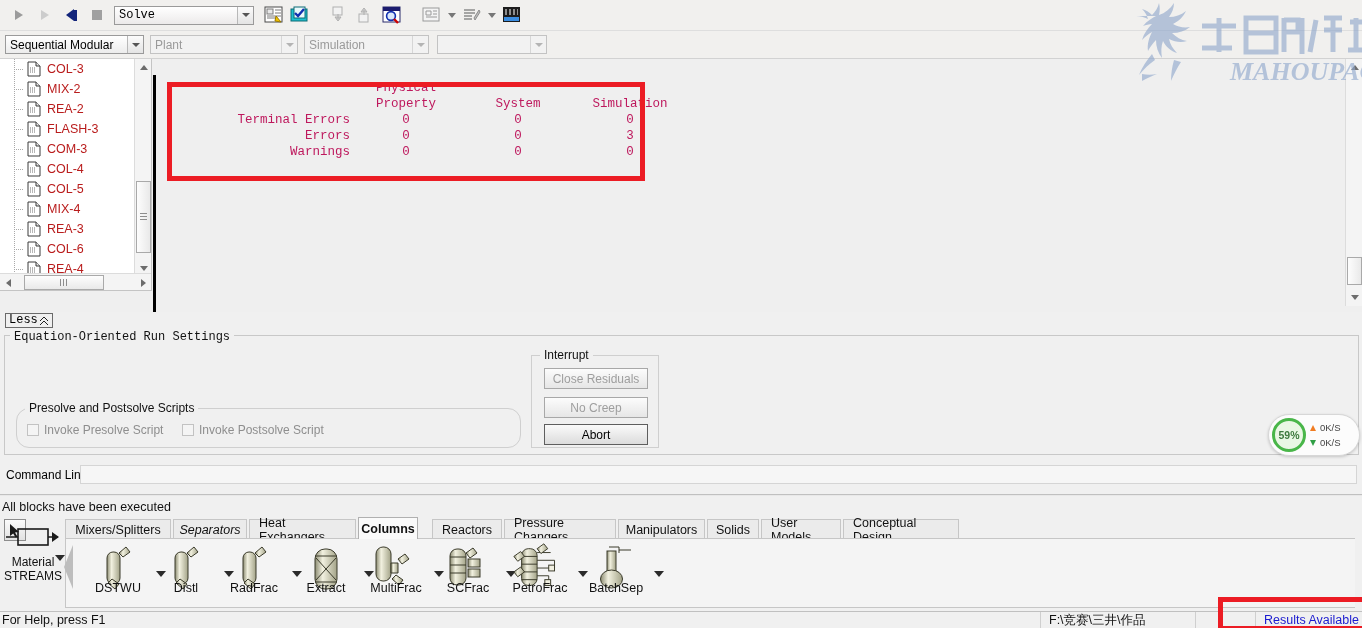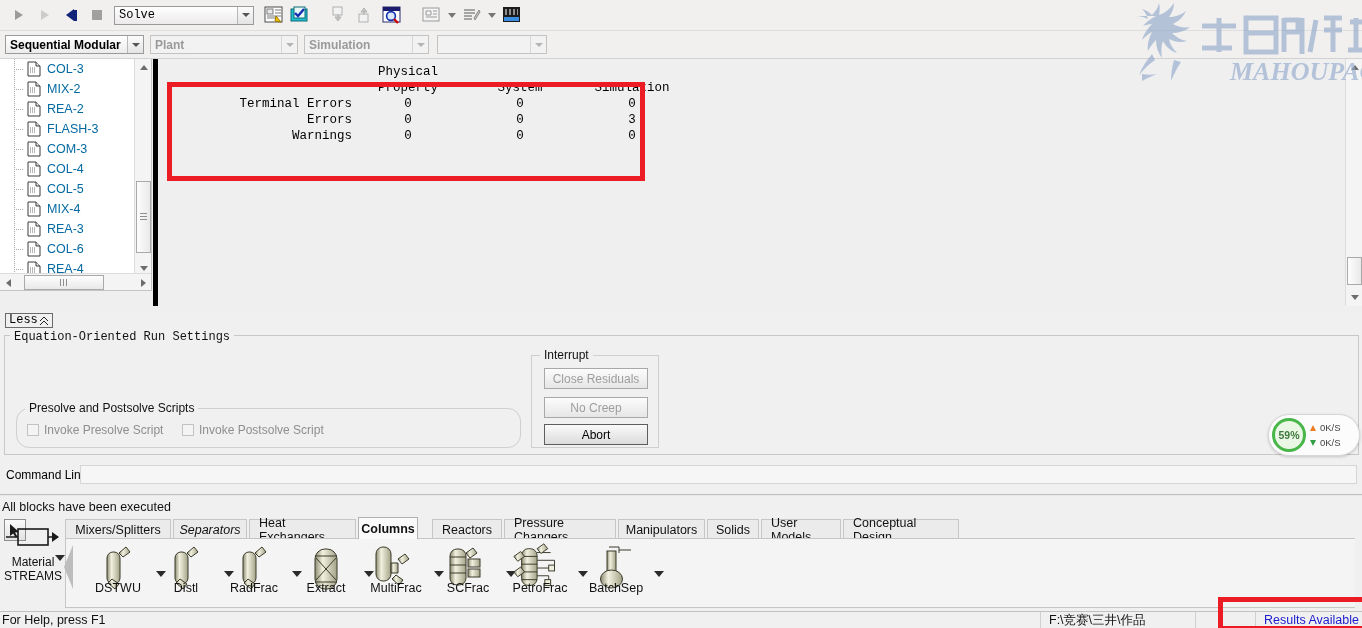--- a/index.html
+++ b/index.html
@@ -55,21 +55,21 @@
   .combo.disabled .arr i { border-top-color: #b4b4b4; }
 
   #solveCombo { width: 140px; margin-left: 4px; background: linear-gradient(#ffffff,#eceaea); }
 
   
   #toolbar2 {
     position: absolute; left: 0; top: 31px; width: 1362px; height: 28px;
     background: #f1f0ee; border-bottom: 1px solid #d2d2d2;
     display: flex; align-items: center; padding-left: 5px; gap: 6px;
   }
-  #toolbar2 .combo { font-family: "Liberation Sans", sans-serif; font-weight: bold; }
+  #toolbar2 .combo { font-family: "Liberation Sans", sans-serif; }
 
   
   #content { position: absolute; left: 0; top: 59px; width: 1362px; height: 253px; background: #efefef; }
 
   
   #treepanel {
     position: absolute; left: 0; top: 0; width: 152px; height: 232px;
     background: #fff; border: 1px solid #c4c4c4; border-left: 0; border-top: 0;
     overflow: hidden;
   }
@@ -80,21 +80,21 @@
   }
   .trow .dots::before {
     content: ""; position: absolute; left: 0; top: 0; bottom: 0; width: 1px;
     background: repeating-linear-gradient(to bottom,#a9a9a9 0 1px,transparent 1px 2px);
   }
   .trow .dots::after {
     content: ""; position: absolute; left: 0; top: 10px; width: 9px; height: 1px;
     background: repeating-linear-gradient(to right,#a9a9a9 0 1px,transparent 1px 2px);
   }
   .fileicn { width: 14px; height: 16px; margin-right: 6px; position: relative; flex: 0 0 auto; }
-  .trow .lbl { font-size: 12.5px; color: #0369a1; }
+  .trow .lbl { font-size: 12.5px; color: #b91c1c; }
 
   
   .vsb { position: absolute; width: 17px; background: #f4f4f4; border-left: 1px solid #dcdcdc; }
   .vsb .ar { width: 17px; height: 17px; display: flex; align-items: center; justify-content: center; background: #f4f4f4; }
   .vsb .ar i.up { width:0;height:0;border-bottom:5px solid #6d6d6d;border-left:4px solid transparent;border-right:4px solid transparent; }
   .vsb .ar i.dn { width:0;height:0;border-top:5px solid #6d6d6d;border-left:4px solid transparent;border-right:4px solid transparent; }
   .vsb .thumb {
     position: absolute; left: 1px; width: 15px;
     background: linear-gradient(to right,#fdfdfd,#e9e9e9);
     border: 1px solid #a9a9a9;
@@ -105,23 +105,23 @@
   .hsb { position: absolute; height: 17px; background: #f4f4f4; border-top: 1px solid #dcdcdc; }
   .hsb .ar { width: 17px; height: 17px; display: flex; align-items: center; justify-content: center; float: left; }
   .hsb .ar i.lf { width:0;height:0;border-right:5px solid #6d6d6d;border-top:4px solid transparent;border-bottom:4px solid transparent; }
   .hsb .ar i.rt { width:0;height:0;border-left:5px solid #6d6d6d;border-top:4px solid transparent;border-bottom:4px solid transparent; }
   .hsb .thumb { position:absolute; top:1px; height:15px; background: linear-gradient(#fdfdfd,#e9e9e9); border:1px solid #a9a9a9; }
   .hsb .thumb .grip { position:absolute; top:3px; bottom:3px; left:50%; margin-left:-4px; width:8px;
     background: repeating-linear-gradient(to right,#8d8d8d 0 1px,transparent 1px 3px); }
 
   
   #report {
-    position: absolute; left: 153px; top: 0; width: 1192px; height: 247px;
-    background: #efefef; border-left: 5px solid #000000;
-    font-family: "Liberation Mono", monospace; font-size: 12.5px; color: #000000;
+    position: absolute; left: 153px; top: 16px; width: 1192px; height: 247px;
+    background: #efefef; border-left: 3px solid #000000;
+    font-family: "Liberation Mono", monospace; font-size: 12.5px; color: #be185d;
   }
   #reportgrid { position: absolute; left: 14px; top: 5px; }
   #reportgrid table { border-collapse: collapse; }
   #reportgrid td { padding: 0; height: 16px; font-family: "Liberation Mono", monospace; font-size: 12.5px; white-space: pre; }
   td.rowlbl { text-align: right; padding-right: 30px; width: 180px; }
   td.num { text-align: center; width: 112px; }
   th.hd { font-weight: normal; text-align: center; width: 112px; height: 16px; font-family: "Liberation Mono", monospace; font-size: 12.5px; }
   th.blank { width: 180px; }
 
   #redbox {

